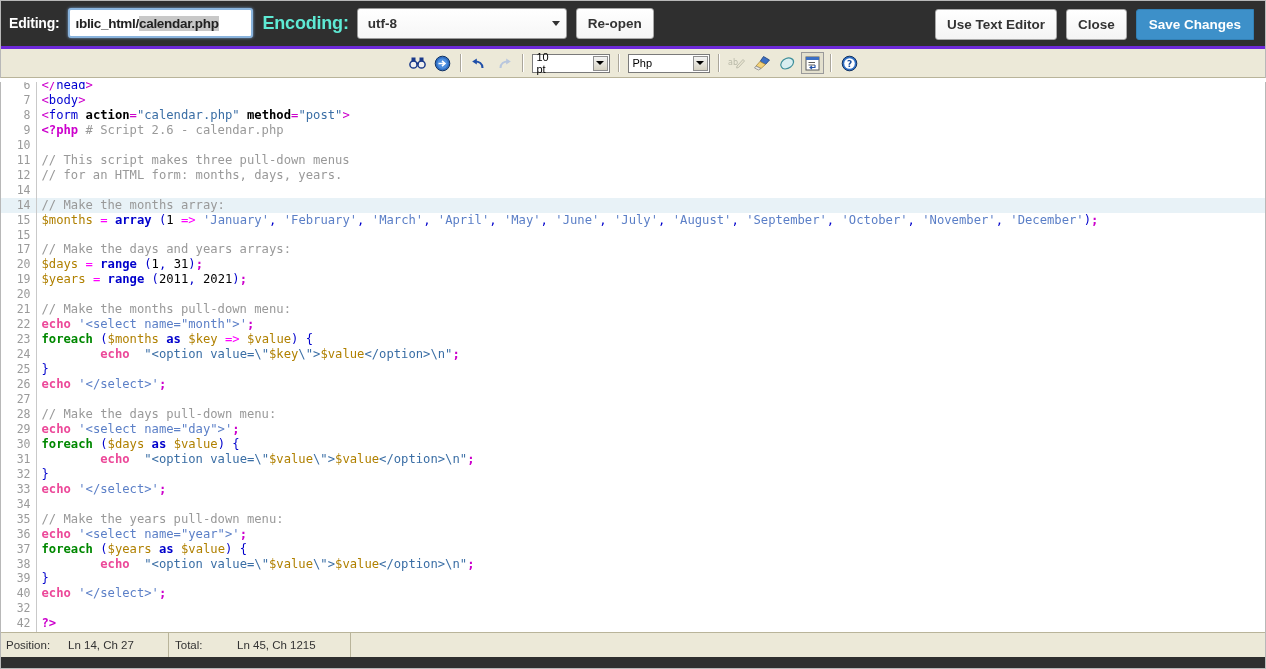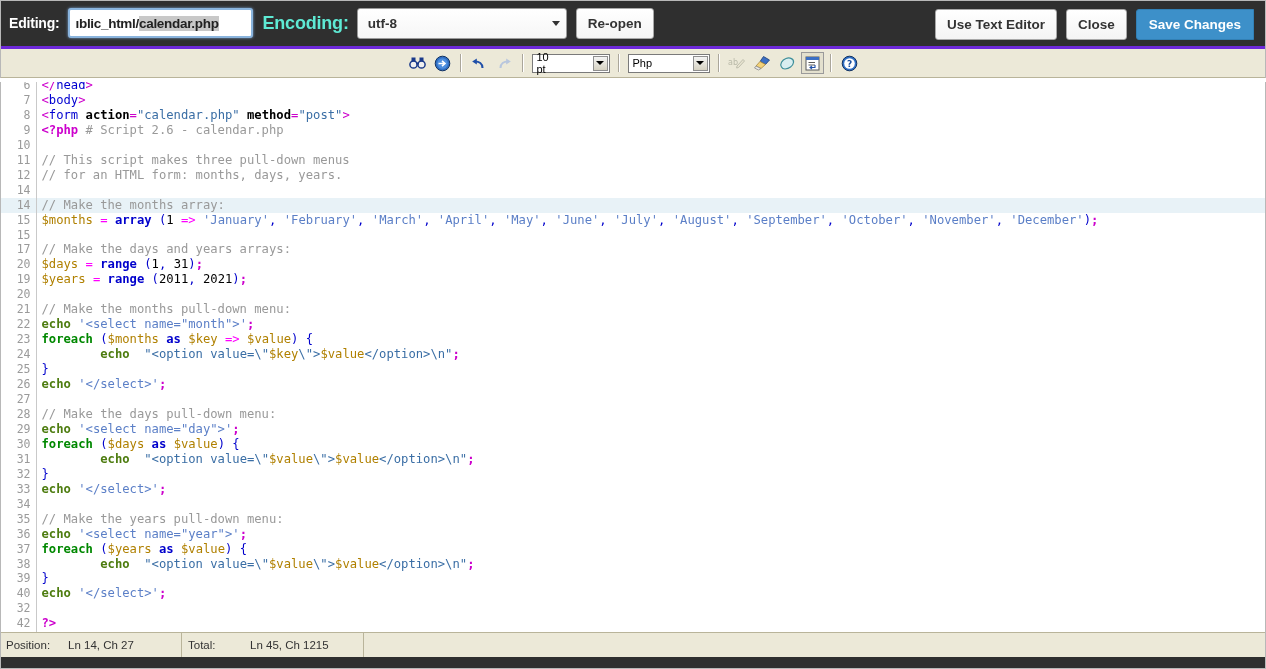--- a/index.html
+++ b/index.html
@@ -252,21 +252,21 @@
   .t-html    { color: #0000d0; }
   .t-tagpunc { color: #cc00cc; }
   .t-attr    { color: #000000; font-weight: bold; }
   .t-dqstr   { color: #3a6ea5; }
   .t-sqstr   { color: #5b7fc7; }
   .t-comment { color: #999999; }
   .t-var     { color: #b08000; }
   .t-op      { color: #ff00ff; }
   .t-kw      { color: #0000cc; font-weight: bold; }
   .t-foreach { color: #008800; font-weight: bold; }
-  .t-echo    { color: #4d7c0f; font-weight: bold; }
+  .t-echo    { color: #ec4899; font-weight: bold; }
   .t-punc    { color: #0000cc; }
   .t-num     { color: #000000; }
   .t-php     { color: #cc00cc; font-weight: bold; }
   .t-plain   { color: #000000; }
   .t-semi    { color: #cc00cc; font-weight: bold; }
 
   
   .statusbar {
     position: absolute;
     left: 0; top: 632px;
@@ -279,21 +279,21 @@
     align-items: stretch;
   }
   .st-cell {
     display: flex;
     align-items: center;
     border-right: 1px solid #b9b49a;
     box-sizing: border-box;
     font-size: 11.5px;
     color: #333333;
   }
-  .st-cell.pos { width: 182px; padding-left: 6px; }
+  .st-cell.pos { width: 169px; padding-left: 6px; }
   .st-cell.tot { width: 182px; padding-left: 6px; }
   .st-cell.rest { flex: 1; border-right: none; }
   .st-key { width: 62px; }
   .st-val { }
 
   
   .bottom-strip {
     position: absolute;
     left: 0; top: 657px;
     width: 1266px;

